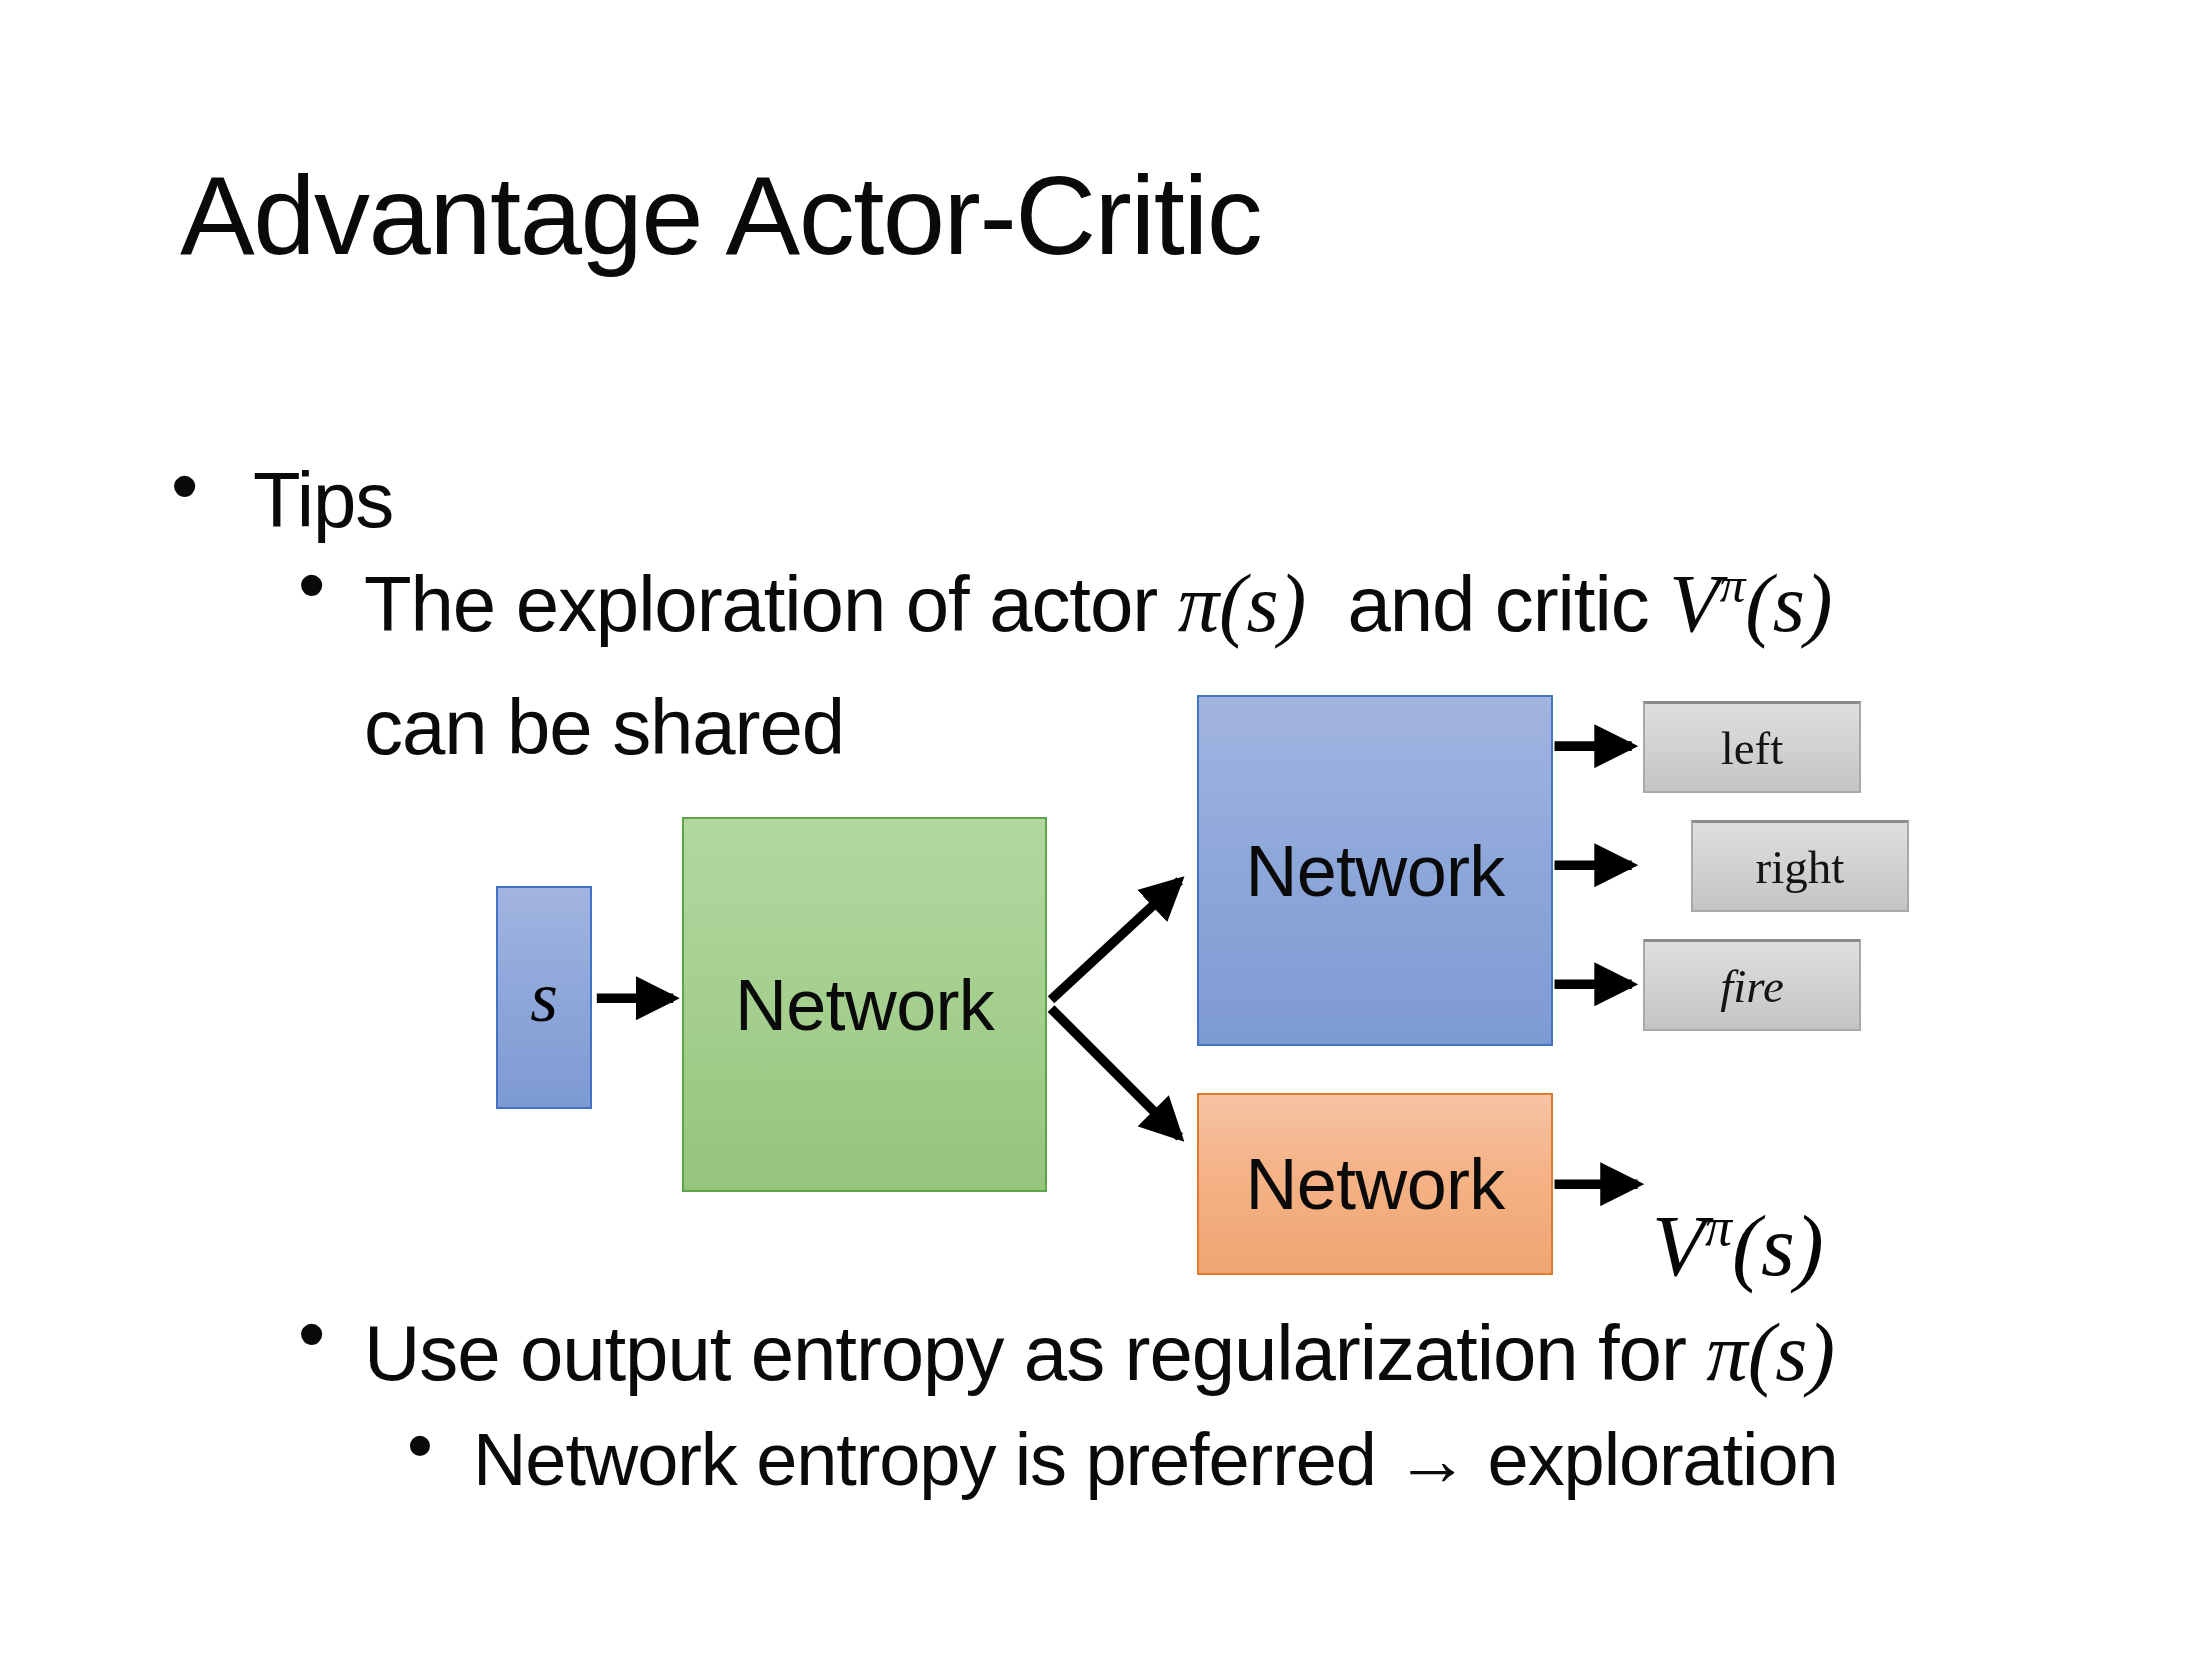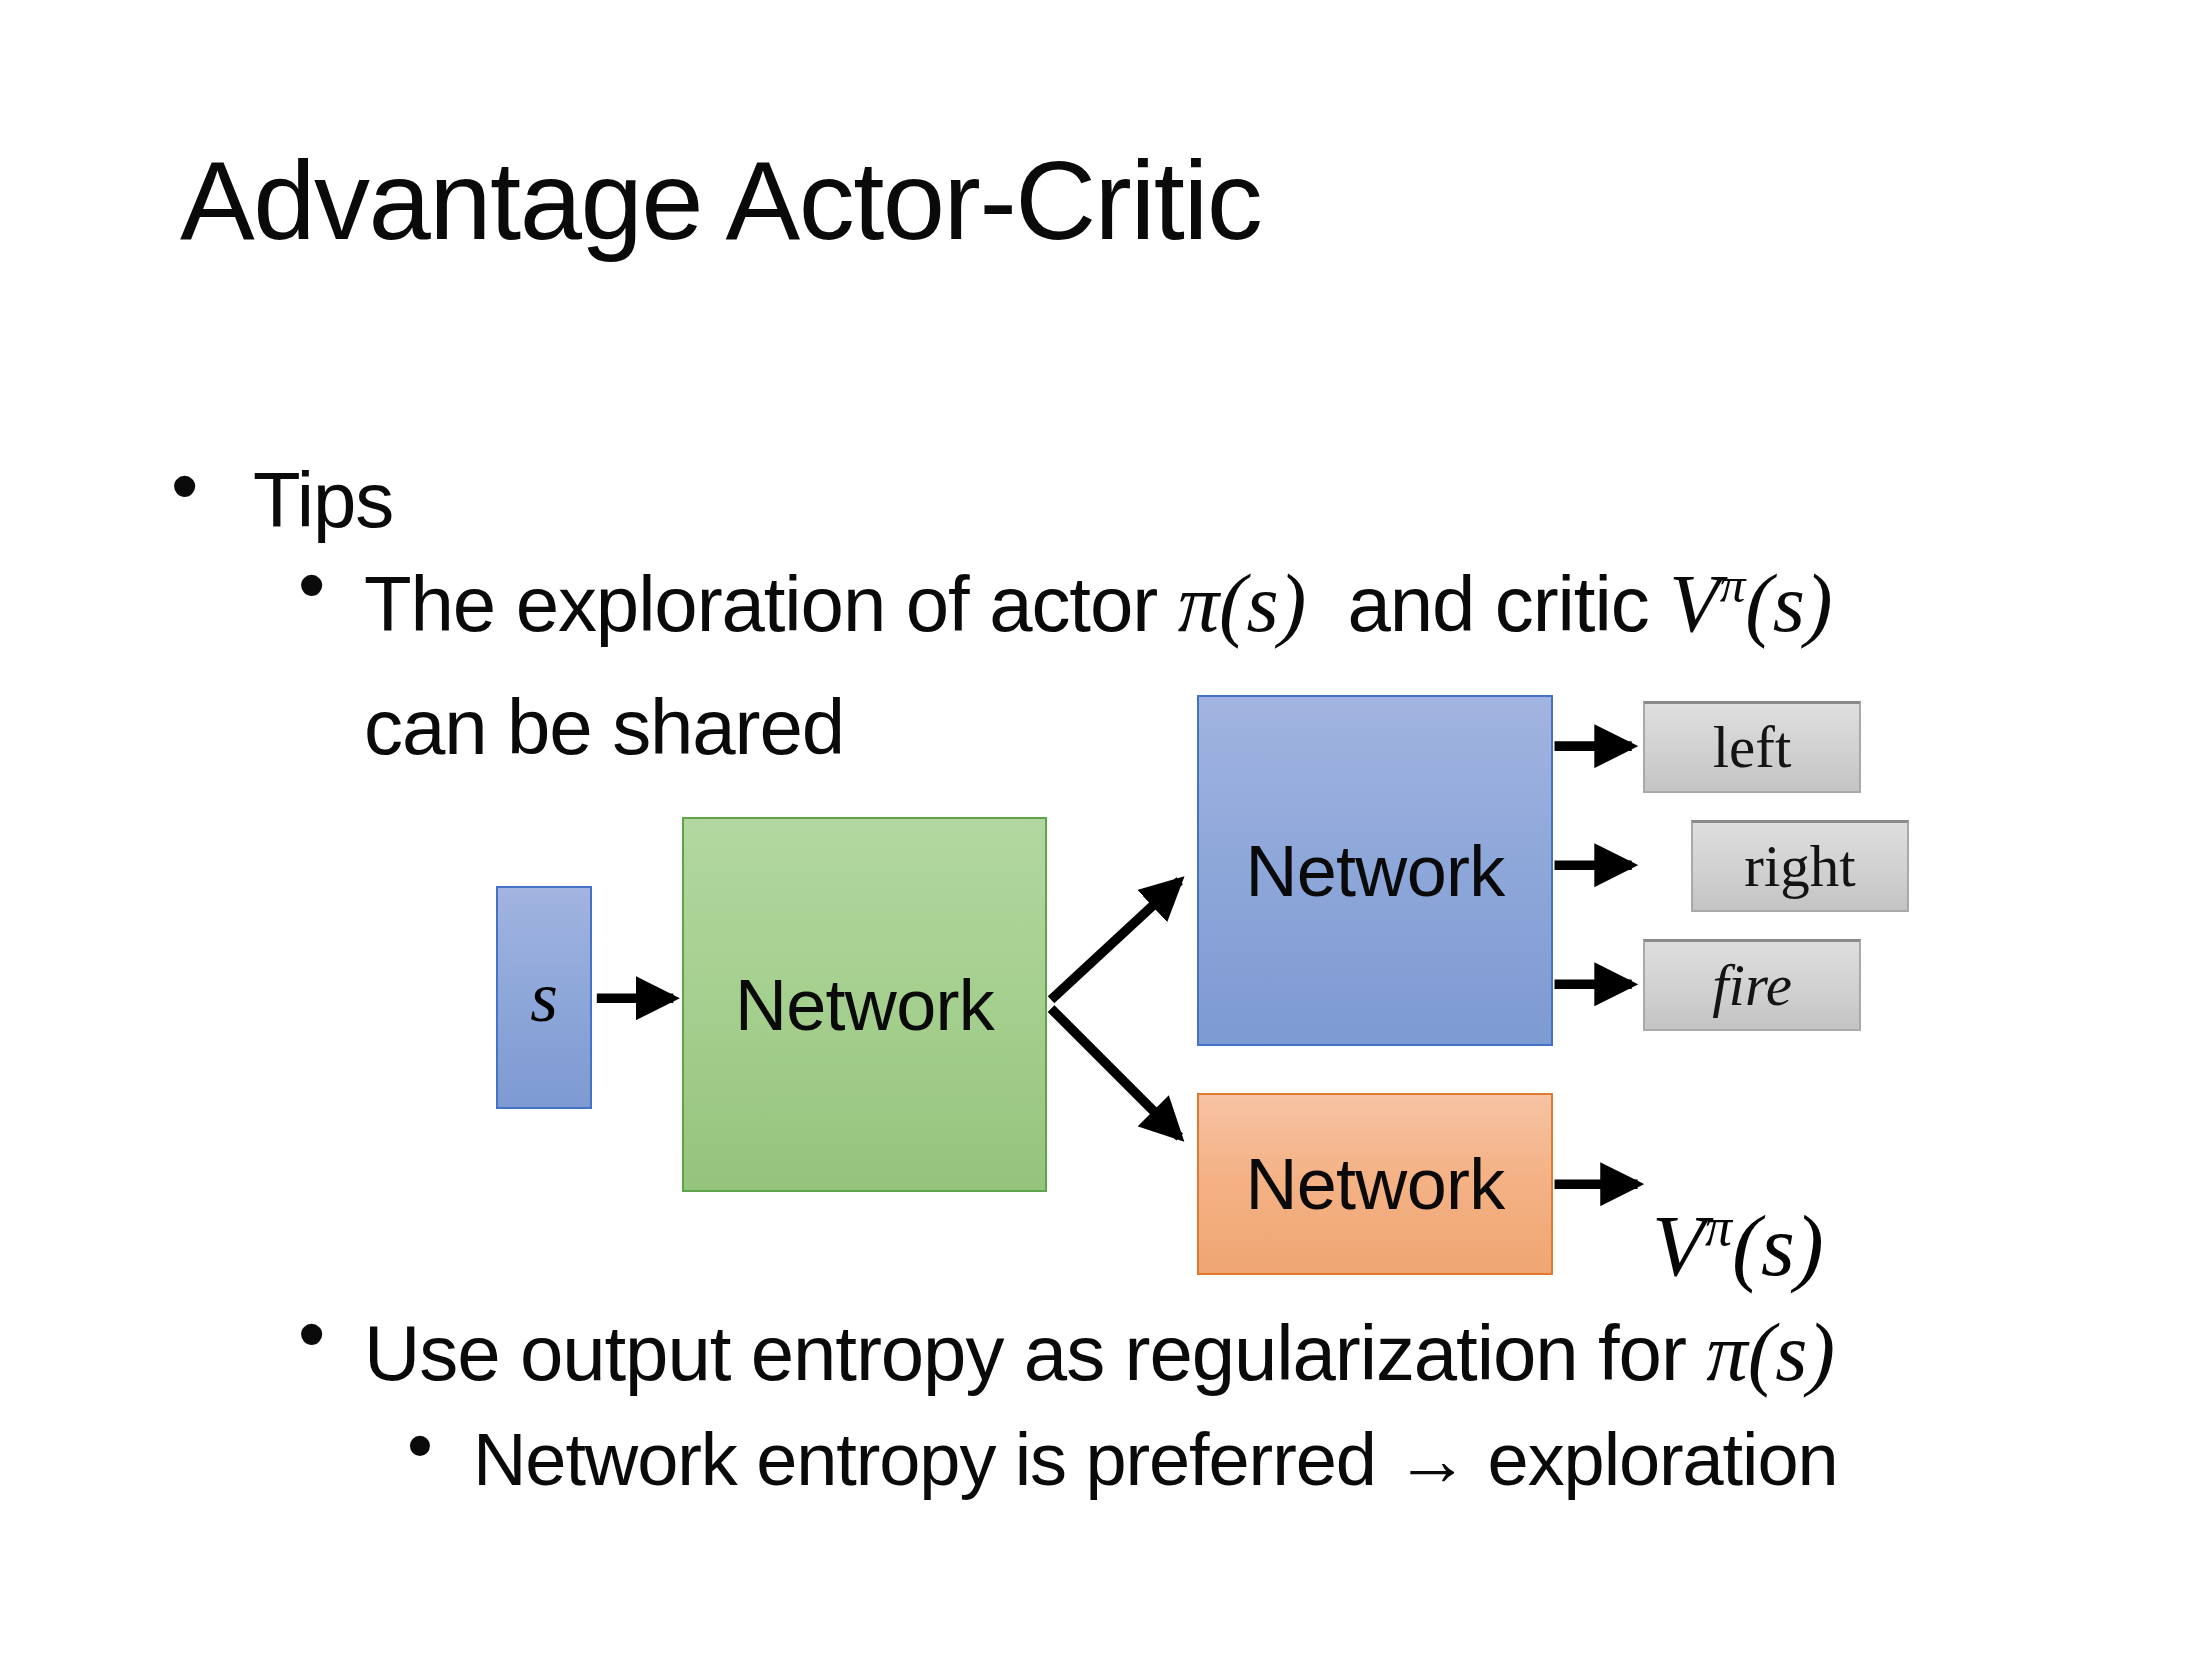--- a/index.html
+++ b/index.html
@@ -5,21 +5,21 @@
   html,body{margin:0;padding:0;background:#ffffff;}
   .slide{
     position:relative;
     width:2205px;height:1654px;
     background:#ffffff;
     font-family:"Liberation Sans",sans-serif;
     color:#000;
     overflow:hidden;
   }
   .title{
-    position:absolute;left:180px;top:136px;
+    position:absolute;left:180px;top:151px;
     font-size:112px;letter-spacing:-1.5px;
     color:#0a0a0a;white-space:nowrap;
   }
   .bullet{
     position:absolute;display:flex;align-items:flex-start;
     letter-spacing:-1.1px;color:#0a0a0a;
   }
   .bullet .marker{flex:none;}
   .l1{font-size:78px;}
   .l2{font-size:78px;}
@@ -69,21 +69,21 @@
     background:linear-gradient(180deg,#F7C3A4 0%,#F4B286 45%,#EFA672 100%);
     border:2.9px solid #E07A2E;
   }
   .action{
     left:1643px;width:218px;height:92px;
     background:linear-gradient(180deg,#DEDEDE 0%,#D2D2D2 50%,#C4C4C4 100%);
     border:2.2px solid #A9A9A9;border-top:3.7px solid #8B8B8B;
   }
   .actlabel{
     font-family:"Liberation Serif",serif;
-    font-size:59px;color:#141414;
+    font-size:47px;color:#141414;
   }
   .value{
     position:absolute;left:1652px;top:1196px;
     font-size:82px;color:#060606;white-space:nowrap;
   }
   .arrows{
     position:absolute;left:0;top:0;width:2205px;height:1654px;
     pointer-events:none;
   }
 </style>

